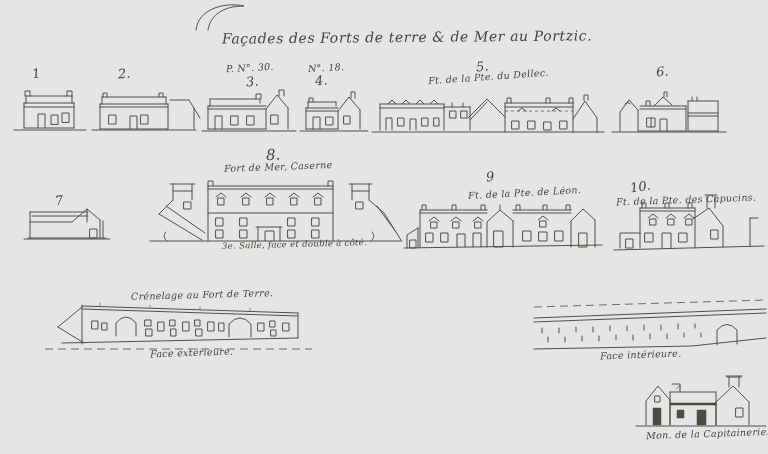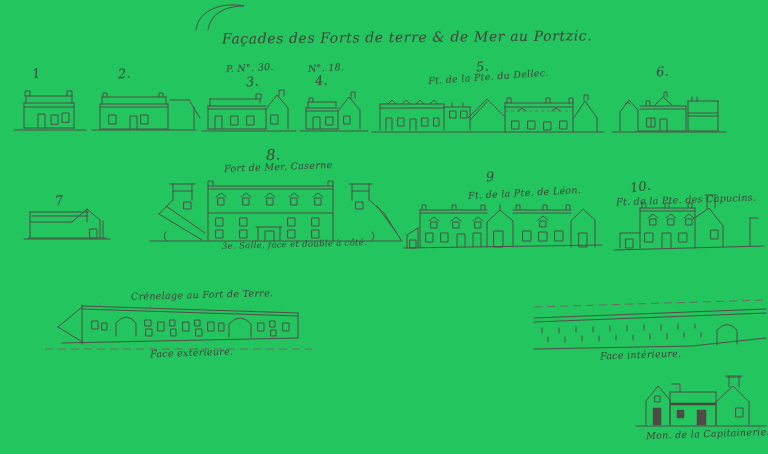--- a/index.html
+++ b/index.html
@@ -1,19 +1,19 @@
 <!DOCTYPE html>
 <html><head>
 <meta charset="utf-8">
 <style>
   * { margin:0; padding:0; box-sizing:border-box; }
   html,body { background:#ffffff; }
   .page {
     position:relative; width:768px; height:454px;
-    background:#22c55e; overflow:hidden;
+    background:#e5e5e5; overflow:hidden;
     font-family:"DejaVu Serif", serif; color:#4a473f;
   }
   .art { position:absolute; left:0; top:0; }
   .ink { fill:none; stroke:#524f48; stroke-width:1; stroke-linecap:round; stroke-linejoin:round; }
   .ink-thin { fill:none; stroke:#7a766e; stroke-width:0.8; stroke-linecap:round; }
   .ink-thick { fill:none; stroke:#4a473f; stroke-width:2.6; }
   .ink-fill { fill:#4e4b44; stroke:#4e4b44; stroke-width:0.5; }
   .ink-dash { fill:none; stroke:#6e6a62; stroke-width:1; stroke-dasharray:8 5; }
   .ink-dash-sm { fill:none; stroke:#6e6a62; stroke-width:0.9; stroke-dasharray:3 3; }
   .hw { position:absolute; font-style:italic; white-space:nowrap; color:#46433c; }

